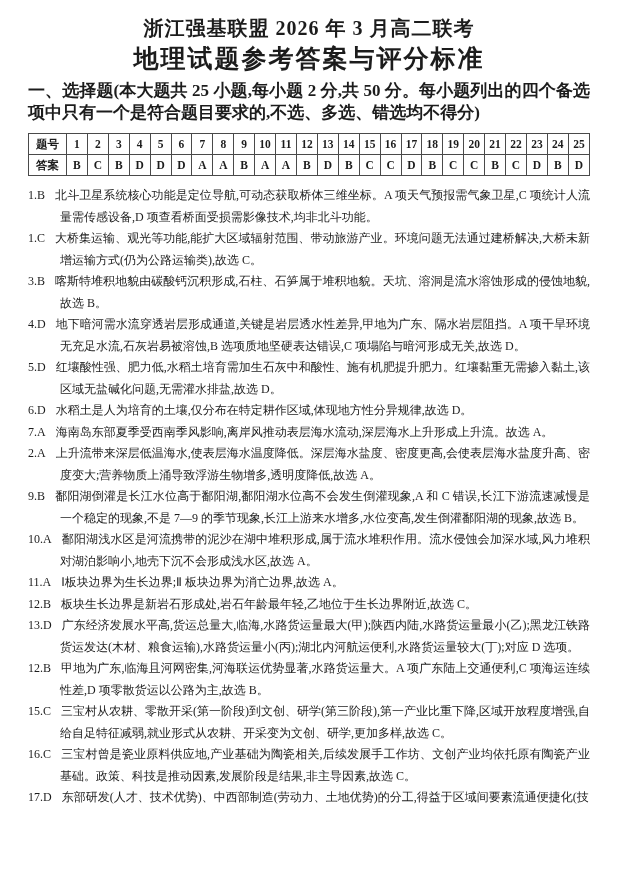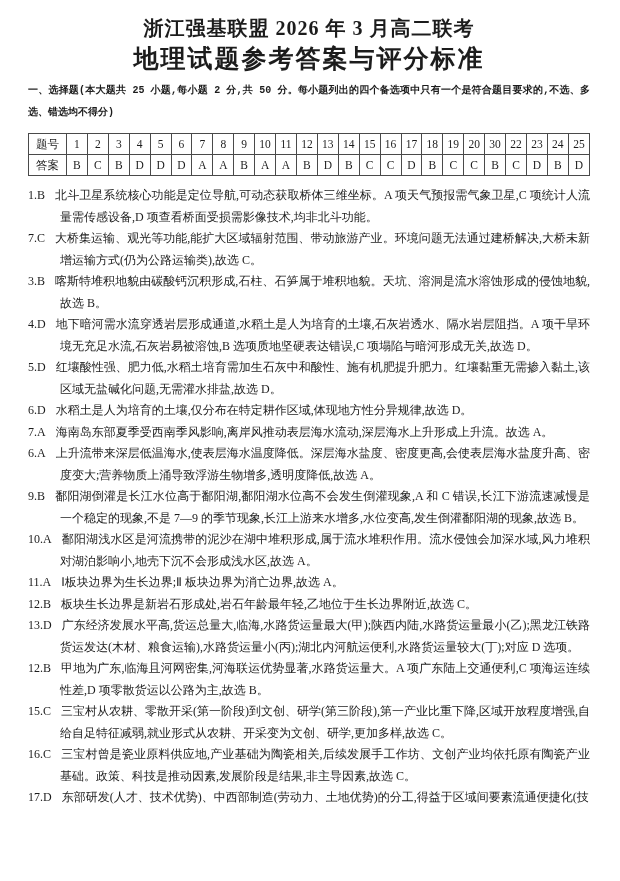--- a/index.html
+++ b/index.html
@@ -27,40 +27,41 @@
   }
   .subtitle {
     text-align: center;
     font-weight: bold;
     font-size: 25px;
     line-height: 34px;
     letter-spacing: 2px;
     margin-bottom: 4px;
   }
   .section-intro {
-    font-family: Liberation Mono, monospace;
-    font-weight: bold;
-    font-size: 10px;
+    font-family: Liberation Serif, serif;
+    font-weight: bold;
+    font-size: 17px;
     line-height: 22px;
     text-align: justify;
     margin-bottom: 9px;
   }
   table.answers {
     width: 100%;
     border-collapse: collapse;
     table-layout: fixed;
     margin-bottom: 9px;
   }
   table.answers td {
     border: 1px solid #4a4a4a;
     text-align: center;
     font-size: 11.5px;
     height: 20px;
     padding: 0;
     overflow: hidden;
+    font-weight: bold;
   }
   table.answers td.hd { width: 37px; font-size: 11.5px; }
   .explanations {
     font-size: 12px;
     line-height: 21.5px;
     text-align: justify;
   }
   .exp-item {
     padding-left: 32px;
     text-indent: -32px;
@@ -96,21 +97,21 @@
           <td>11</td>
           <td>12</td>
           <td>13</td>
           <td>14</td>
           <td>15</td>
           <td>16</td>
           <td>17</td>
           <td>18</td>
           <td>19</td>
           <td>20</td>
-          <td>30</td>
+          <td>21</td>
           <td>22</td>
           <td>23</td>
           <td>24</td>
           <td>25</td>
         </tr>
       <tr>
         <td class="hd">答案</td>
 
       <td>B</td>
           <td>C</td>
@@ -140,39 +141,39 @@
         </tr>
     </tbody>
   </table>
 
   <div class="explanations">
 
   <p class="exp-item">
       <span class="exp-label">1.B</span><span>北斗卫星系统核心功能是定位导航,可动态获取桥体三维坐标。A 项天气预报需气象卫星,C 项统计人流量需传感设备,D 项查看桥面受损需影像技术,均非北斗功能。</span>
     </p>
       <p class="exp-item">
-      <span class="exp-label">7.C</span><span>大桥集运输、观光等功能,能扩大区域辐射范围、带动旅游产业。环境问题无法通过建桥解决,大桥未新增运输方式(仍为公路运输类),故选 C。</span>
+      <span class="exp-label">1.C</span><span>大桥集运输、观光等功能,能扩大区域辐射范围、带动旅游产业。环境问题无法通过建桥解决,大桥未新增运输方式(仍为公路运输类),故选 C。</span>
     </p>
       <p class="exp-item">
       <span class="exp-label">3.B</span><span>喀斯特堆积地貌由碳酸钙沉积形成,石柱、石笋属于堆积地貌。天坑、溶洞是流水溶蚀形成的侵蚀地貌,故选 B。</span>
     </p>
       <p class="exp-item">
-      <span class="exp-label">4.D</span><span>地下暗河需水流穿透岩层形成通道,水稻土是人为培育的土壤,石灰岩透水、隔水岩层阻挡。A 项干旱环境无充足水流,石灰岩易被溶蚀,B 选项质地坚硬表达错误,C 项塌陷与暗河形成无关,故选 D。</span>
+      <span class="exp-label">4.D</span><span>地下暗河需水流穿透岩层形成通道,关键是岩层透水性差异,甲地为广东、隔水岩层阻挡。A 项干旱环境无充足水流,石灰岩易被溶蚀,B 选项质地坚硬表达错误,C 项塌陷与暗河形成无关,故选 D。</span>
     </p>
       <p class="exp-item">
       <span class="exp-label">5.D</span><span>红壤酸性强、肥力低,水稻土培育需加生石灰中和酸性、施有机肥提升肥力。红壤黏重无需掺入黏土,该区域无盐碱化问题,无需灌水排盐,故选 D。</span>
     </p>
       <p class="exp-item">
       <span class="exp-label">6.D</span><span>水稻土是人为培育的土壤,仅分布在特定耕作区域,体现地方性分异规律,故选 D。</span>
     </p>
       <p class="exp-item">
       <span class="exp-label">7.A</span><span>海南岛东部夏季受西南季风影响,离岸风推动表层海水流动,深层海水上升形成上升流。故选 A。</span>
     </p>
       <p class="exp-item">
-      <span class="exp-label">6.A</span><span>上升流带来深层低温海水,使表层海水温度降低。深层海水盐度、密度更高,会使表层海水盐度升高、密度变大;营养物质上涌导致浮游生物增多,透明度降低,故选 A。</span>
+      <span class="exp-label">2.A</span><span>上升流带来深层低温海水,使表层海水温度降低。深层海水盐度、密度更高,会使表层海水盐度升高、密度变大;营养物质上涌导致浮游生物增多,透明度降低,故选 A。</span>
     </p>
       <p class="exp-item">
       <span class="exp-label">9.B</span><span>鄱阳湖倒灌是长江水位高于鄱阳湖,鄱阳湖水位高不会发生倒灌现象,A 和 C 错误,长江下游流速减慢是一个稳定的现象,不是 7—9 的季节现象,长江上游来水增多,水位变高,发生倒灌鄱阳湖的现象,故选 B。</span>
     </p>
       <p class="exp-item">
       <span class="exp-label">10.A</span><span>鄱阳湖浅水区是河流携带的泥沙在湖中堆积形成,属于流水堆积作用。流水侵蚀会加深水域,风力堆积对湖泊影响小,地壳下沉不会形成浅水区,故选 A。</span>
     </p>
       <p class="exp-item">
       <span class="exp-label">11.A</span><span>Ⅰ板块边界为生长边界;Ⅱ 板块边界为消亡边界,故选 A。</span>
     </p>

